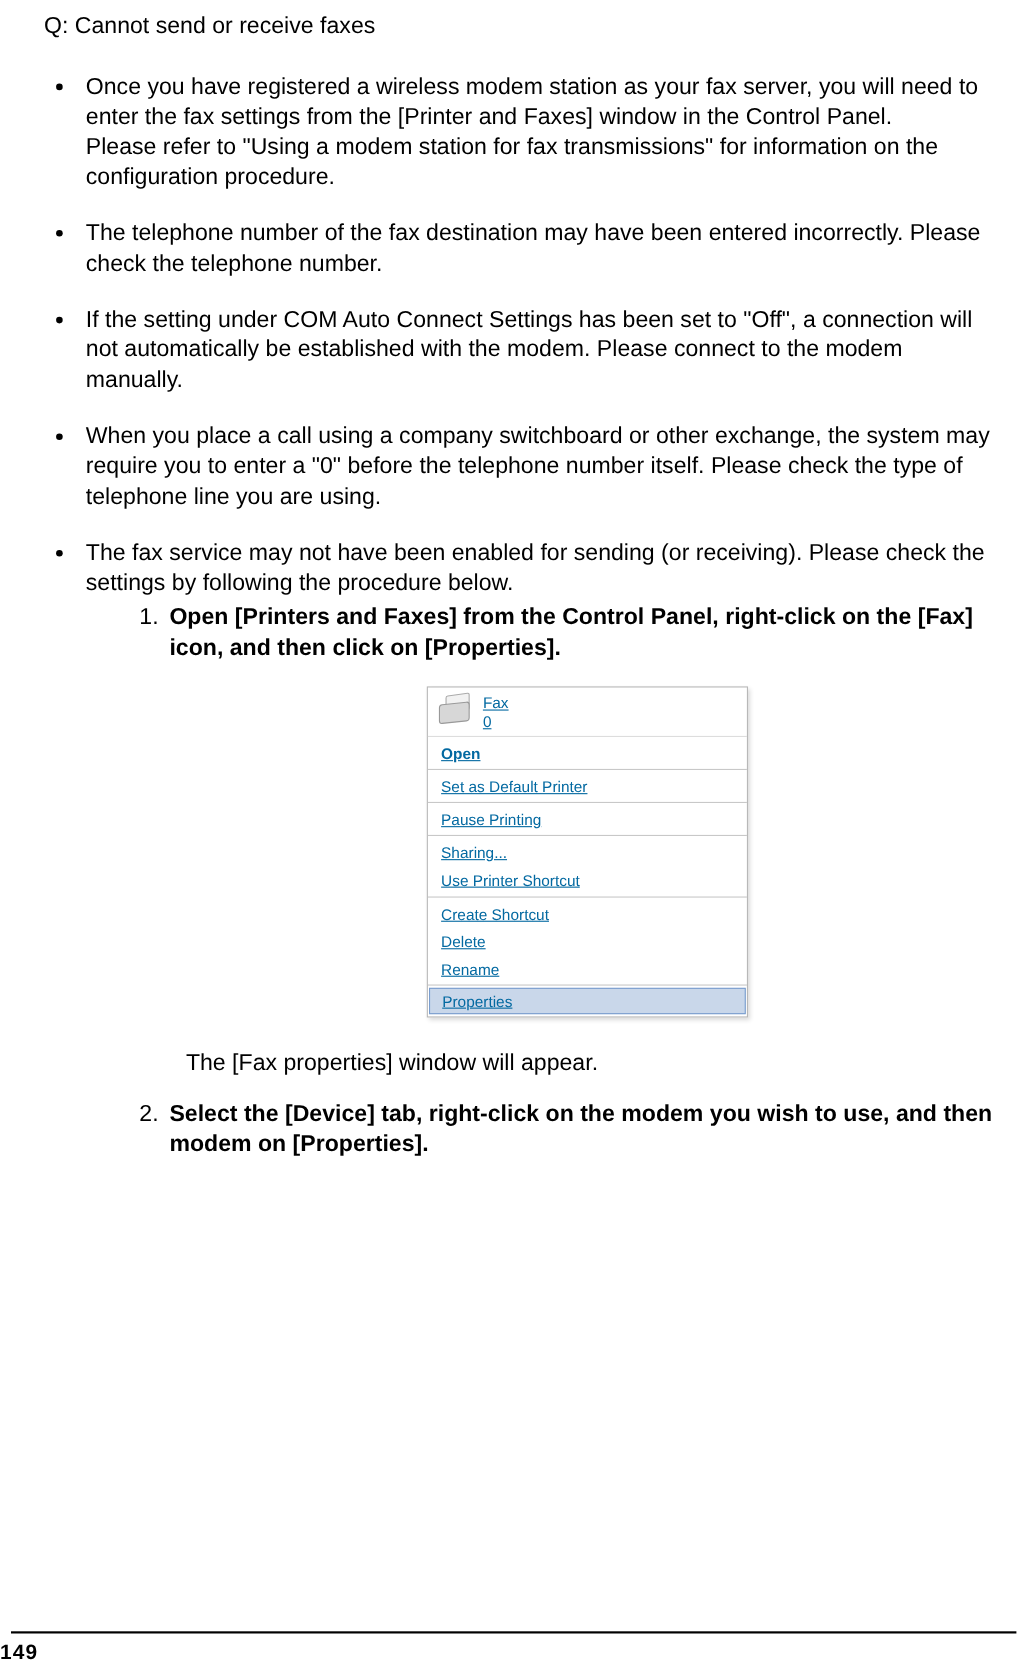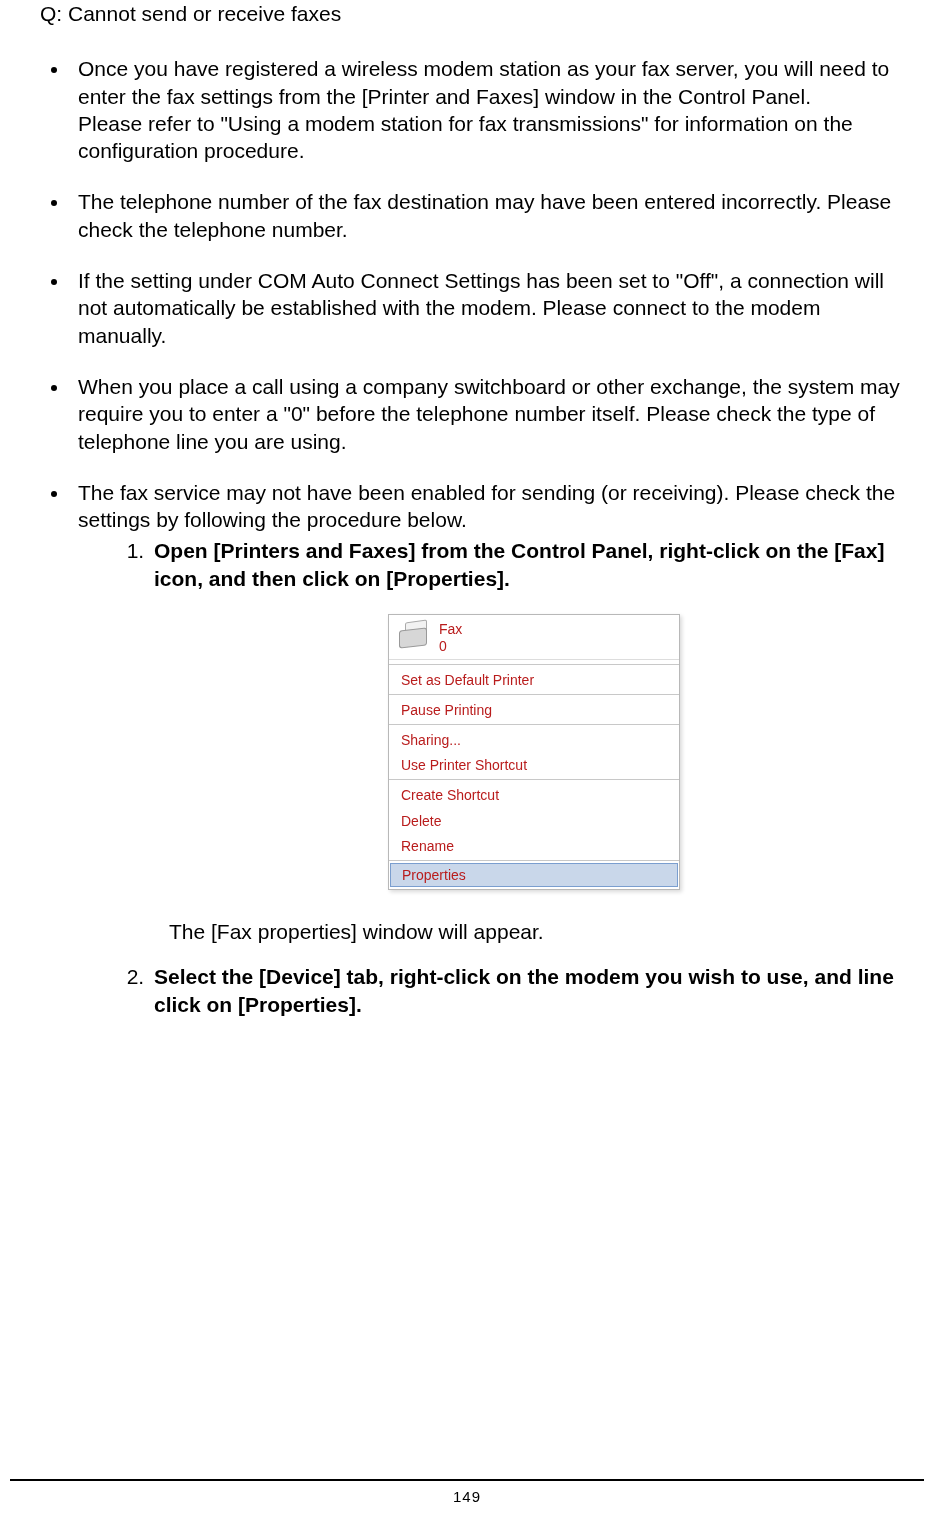--- a/index.html
+++ b/index.html
@@ -12,21 +12,21 @@
     background: #fff;
   }
   .page {
     width: 934px;
     min-height: 1526px;
     box-sizing: border-box;
     padding: 0 20px 0 40px;
     position: relative;
   }
   .qline {
-    margin-top: 0;
+    margin-top: 10px;
     margin-bottom: 28px;
   }
   ul.bullets {
     list-style-type: disc;
     padding-left: 30px;
     margin: 0;
   }
   ul.bullets > li {
     padding-left: 8px;
     margin-bottom: 24px;
@@ -46,21 +46,22 @@
     display: flex;
     justify-content: center;
   }
   .context-menu-shot {
     width: 290px;
     background: #fff;
     border: 1px solid #b8b8b8;
     box-shadow: 2px 2px 4px rgba(0,0,0,.15);
     font-size: 14px;
     font-family: Tahoma, Arial, sans-serif;
-    color: #b91c1c;
+    color: #0369a1;
+    text-decoration: underline;
   }
   .fax-head {
     display: flex;
     align-items: flex-start;
     padding: 6px 6px 4px 6px;
     border-bottom: 1px solid #ddd;
   }
   .fax-icon {
     width: 36px;
     height: 30px;
@@ -100,24 +101,24 @@
     position: absolute;
     bottom: 20px;
     left: 0;
     width: 100%;
   }
   .footer-rule {
     border-top: 2px solid #000;
     margin: 0 10px 6px 10px;
   }
   .page-num {
-    text-align: center;
+    text-align: left;
     font-family: Arial, sans-serif;
-    font-size: 15px;
-    font-weight: 400;
+    font-size: 19px;
+    font-weight: 700;
     letter-spacing: 1px;
   }
 </style>
 </head>
 <body>
 
 <div class="page">
 
   <div class="qline">Q: Cannot send or receive faxes</div>
 
@@ -147,41 +148,42 @@
                 <div class="fax-icon">
                   <div class="body2"></div>
                   <div class="body1"></div>
                 </div>
                 <div class="fax-label">
                   <div>Fax</div>
                   <div>0</div>
                 </div>
               </div>
               <div class="menu">
+                <div class="menu-item" style="font-weight:bold;">Open</div>
                 <div class="menu-sep"></div>
                 <div class="menu-item">Set as Default Printer</div>
                 <div class="menu-sep"></div>
                 <div class="menu-item">Pause Printing</div>
                 <div class="menu-sep"></div>
                 <div class="menu-item">Sharing...</div>
                 <div class="menu-item">Use Printer Shortcut</div>
                 <div class="menu-sep"></div>
                 <div class="menu-item">Create Shortcut</div>
                 <div class="menu-item">Delete</div>
                 <div class="menu-item">Rename</div>
                 <div class="menu-sep"></div>
                 <div class="menu-item sel">Properties</div>
               </div>
             </div>
           </div>
 
           <div style="font-weight:normal;margin-left:15px;">The [Fax properties] window will appear.</div>
         </li>
         <li style="margin-top:18px;">
-          <span class="bold">Select the [Device] tab, right-click on the modem you wish to use, and line click on [Properties].</span>
+          <span class="bold">Select the [Device] tab, right-click on the modem you wish to use, and then modem on [Properties].</span>
         </li>
       </ol>
     </li>
   </ul>
 
   <div class="footer">
     <div class="footer-rule"></div>
     <div class="page-num">149</div>
   </div>
 

